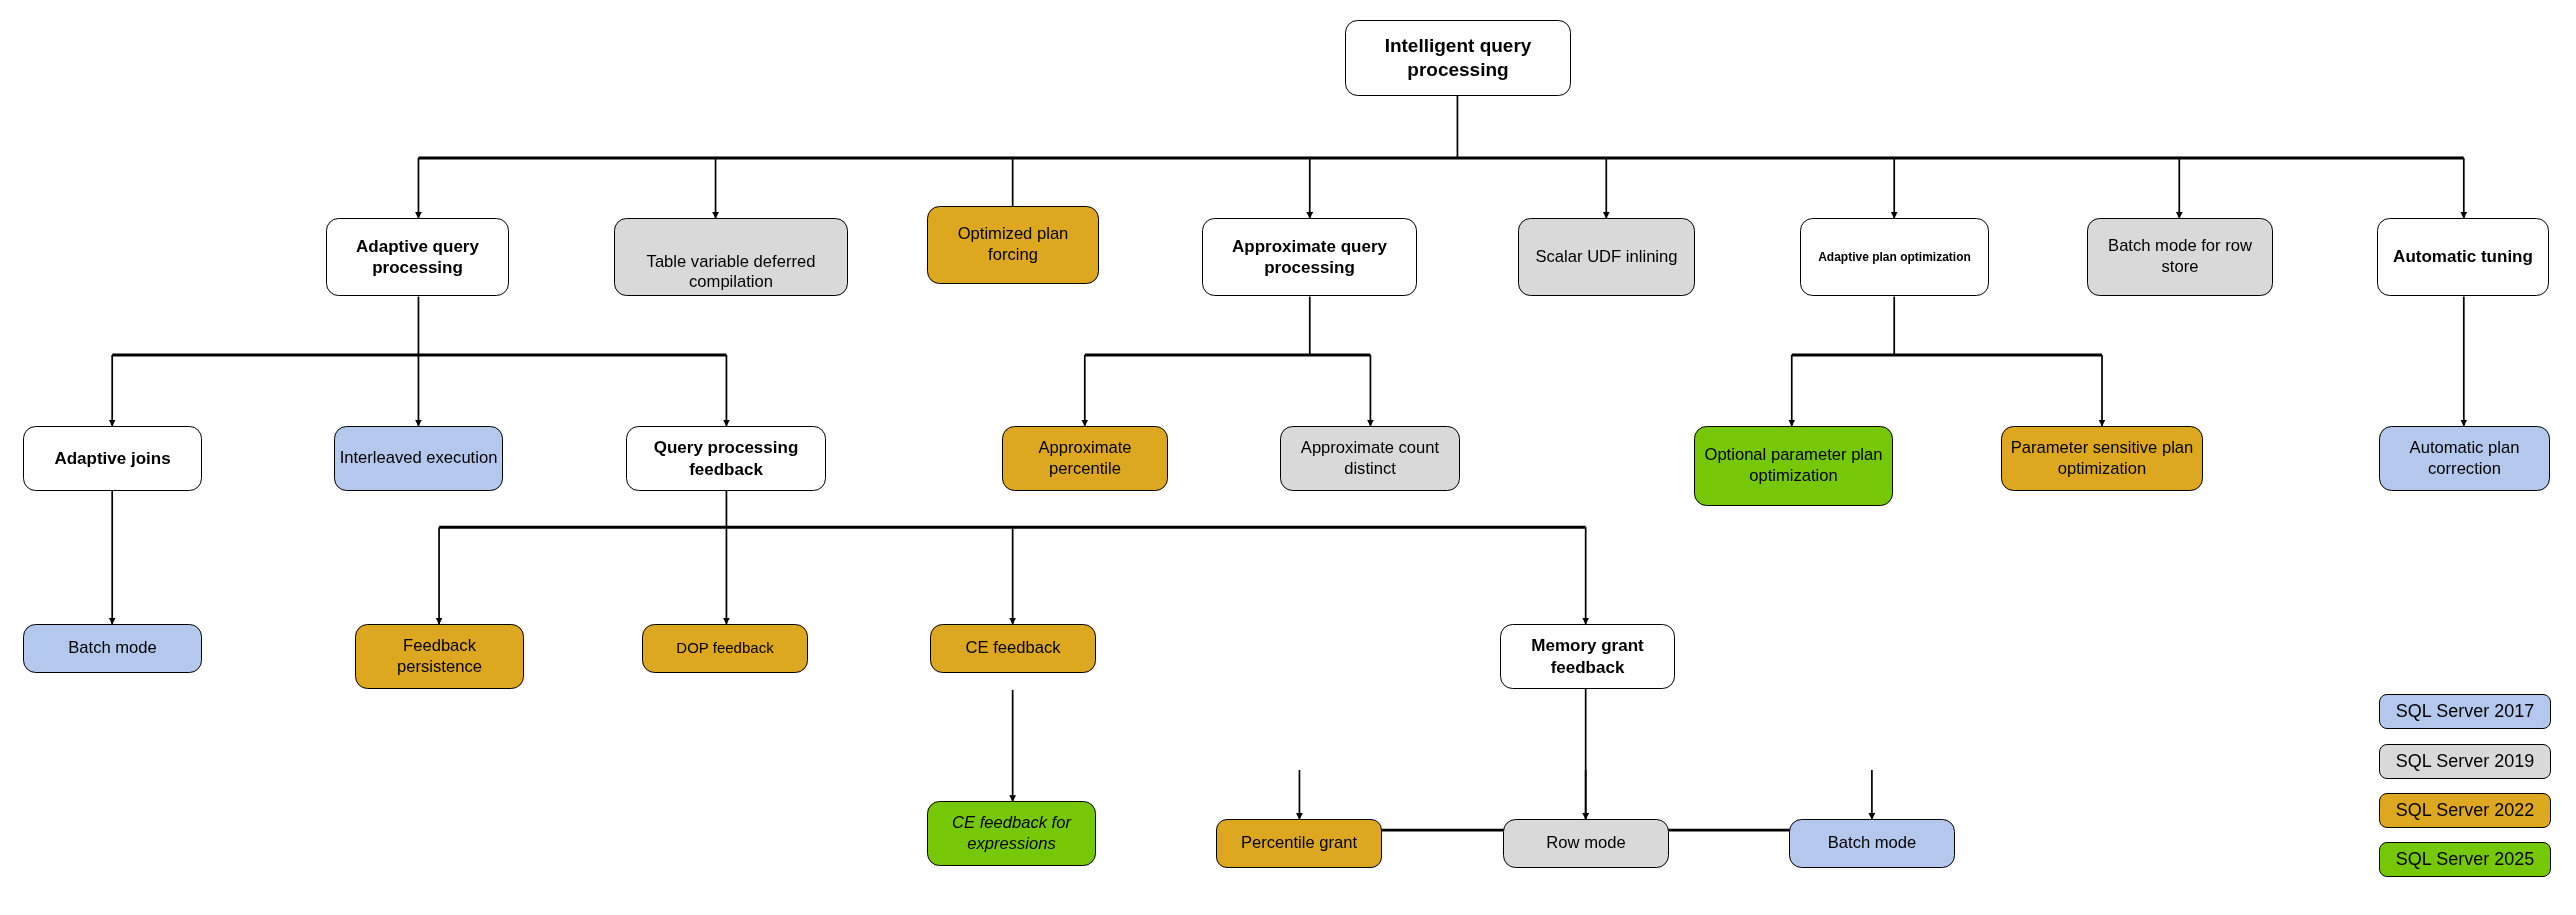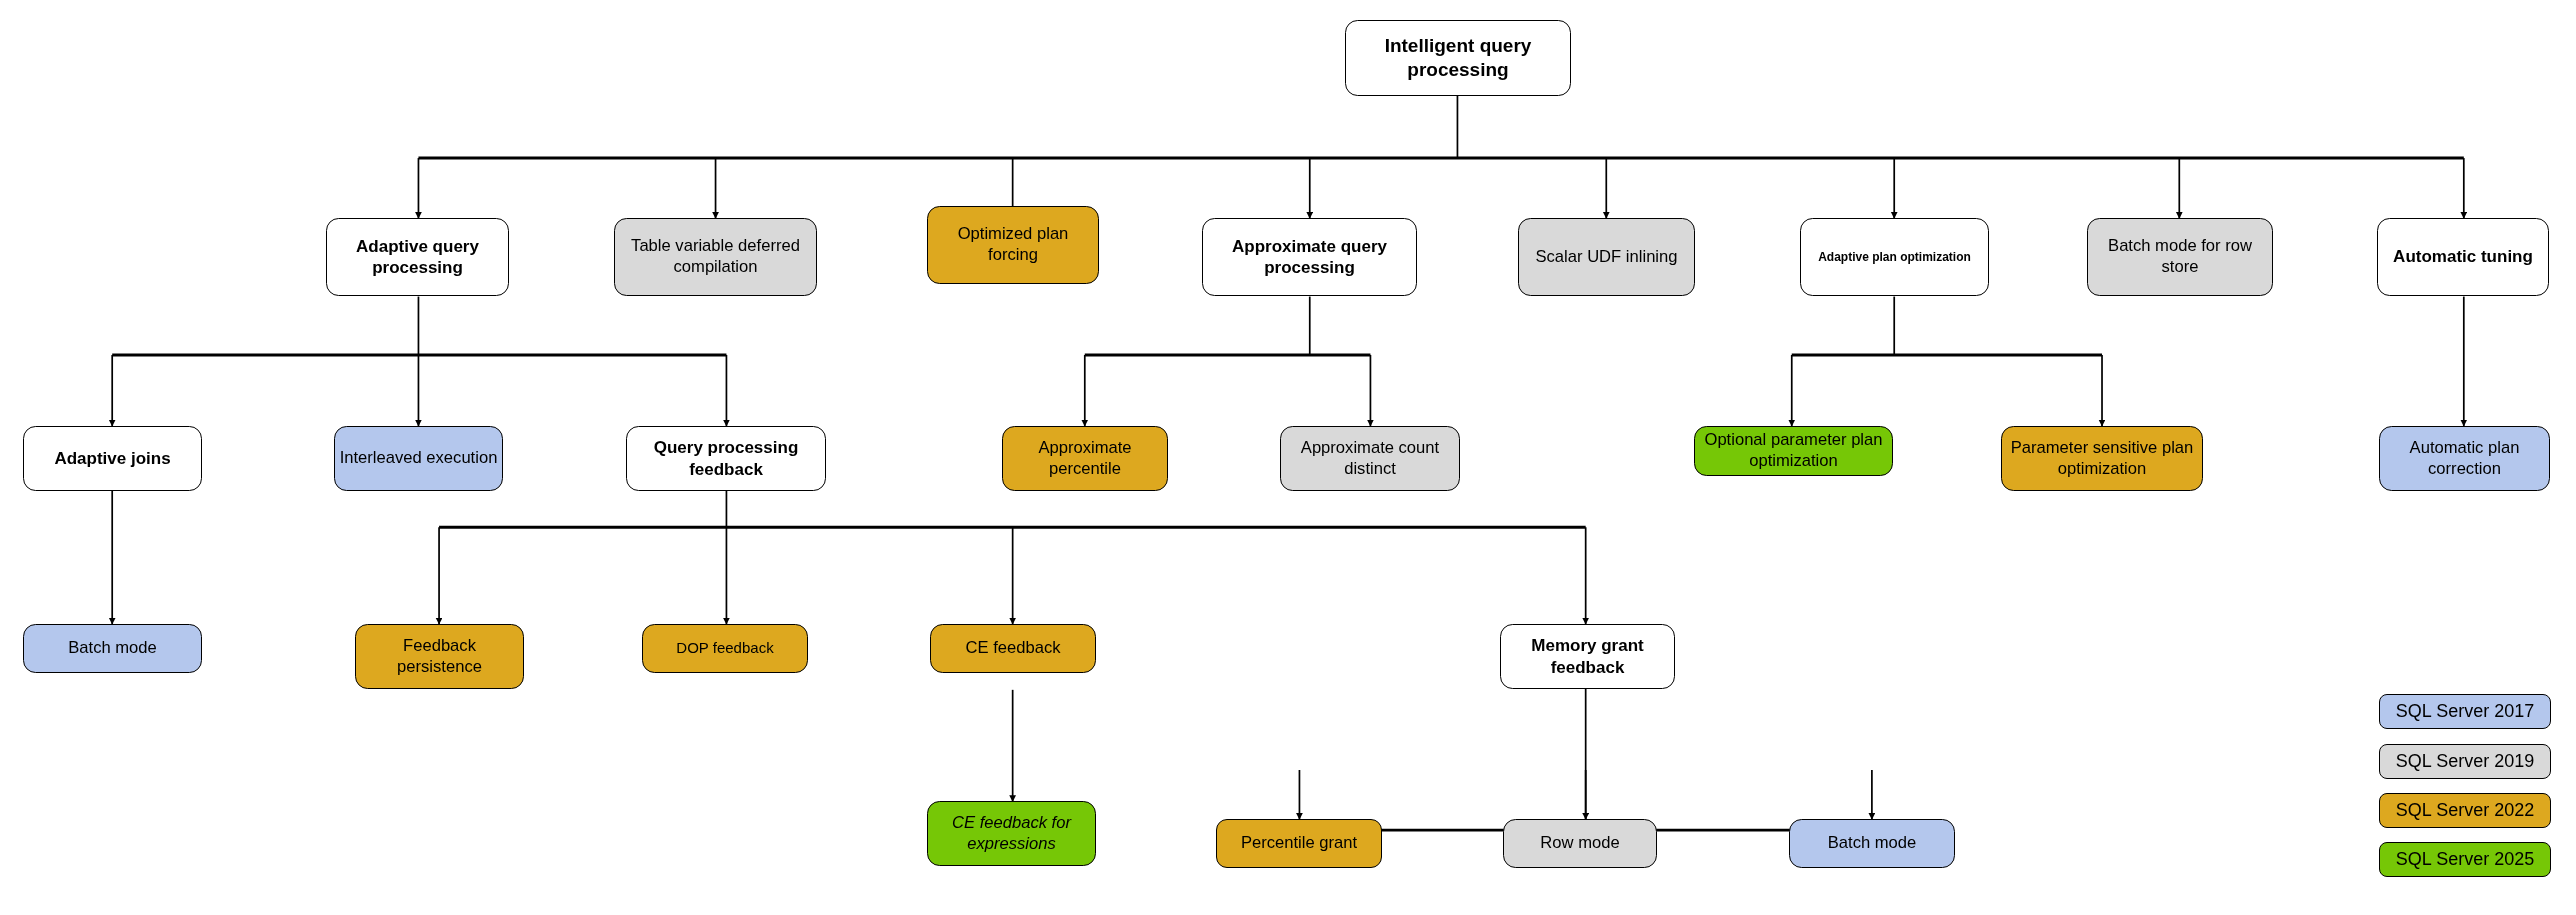--- a/index.html
+++ b/index.html
@@ -110,21 +110,21 @@
   </svg>
 
   <div class="node fill-white bold" style="left:1345px;top:20px;width:226px;height:76px;font-size:19px;">
     <span>Intelligent query processing</span>
   </div>
 
   <div class="node fill-white bold" style="left:326px;top:218px;width:183px;height:78px;font-size:17px;">
     <span>Adaptive query processing</span>
   </div>
 
-  <div class="node fill-grey" style="left:614px;top:218px;width:203px;height:78px;font-size:16.6px;">
+  <div class="node fill-grey" style="left:614px;top:218px;width:234px;height:78px;font-size:16.6px;align-items:flex-end;">
     <span>Table variable deferred compilation</span>
   </div>
 
   <div class="node fill-amber" style="left:927px;top:206px;width:172px;height:78px;font-size:16.6px;">
     <span>Optimized plan forcing</span>
   </div>
 
   <div class="node fill-white bold" style="left:1202px;top:218px;width:215px;height:78px;font-size:17px;">
     <span>Approximate query processing</span>
   </div>
@@ -158,21 +158,21 @@
   </div>
 
   <div class="node fill-amber" style="left:1002px;top:426px;width:166px;height:65px;font-size:16.6px;">
     <span>Approximate percentile</span>
   </div>
 
   <div class="node fill-grey" style="left:1280px;top:426px;width:180px;height:65px;font-size:16.6px;">
     <span>Approximate count distinct</span>
   </div>
 
-  <div class="node fill-green" style="left:1694px;top:426px;width:199px;height:50px;font-size:16.6px;">
+  <div class="node fill-green" style="left:1694px;top:426px;width:199px;height:80px;font-size:16.6px;">
     <span>Optional parameter plan optimization</span>
   </div>
 
   <div class="node fill-amber" style="left:2001px;top:426px;width:202px;height:65px;font-size:16.6px;">
     <span>Parameter sensitive plan optimization</span>
   </div>
 
   <div class="node fill-blue" style="left:2379px;top:426px;width:171px;height:65px;font-size:16.6px;">
     <span>Automatic plan correction</span>
   </div>
@@ -198,21 +198,21 @@
   </div>
 
   <div class="node fill-green" style="left:927px;top:801px;width:169px;height:65px;font-size:16.6px;font-style:italic;">
     <span>CE feedback for expressions</span>
   </div>
 
   <div class="node fill-amber" style="left:1216px;top:819px;width:166px;height:49px;font-size:16.6px;border-radius:11px;">
     <span>Percentile grant</span>
   </div>
 
-  <div class="node fill-grey" style="left:1503px;top:819px;width:154px;height:49px;font-size:16.6px;">
+  <div class="node fill-grey" style="left:1503px;top:819px;width:166px;height:49px;font-size:16.6px;">
     <span>Row mode</span>
   </div>
 
   <div class="node fill-blue" style="left:1789px;top:819px;width:166px;height:49px;font-size:16.6px;">
     <span>Batch mode</span>
   </div>
 
   <div class="legend fill-blue" style="left:2379px;top:694px;width:172px;height:35px;">
     <span>SQL Server 2017</span>
   </div>

